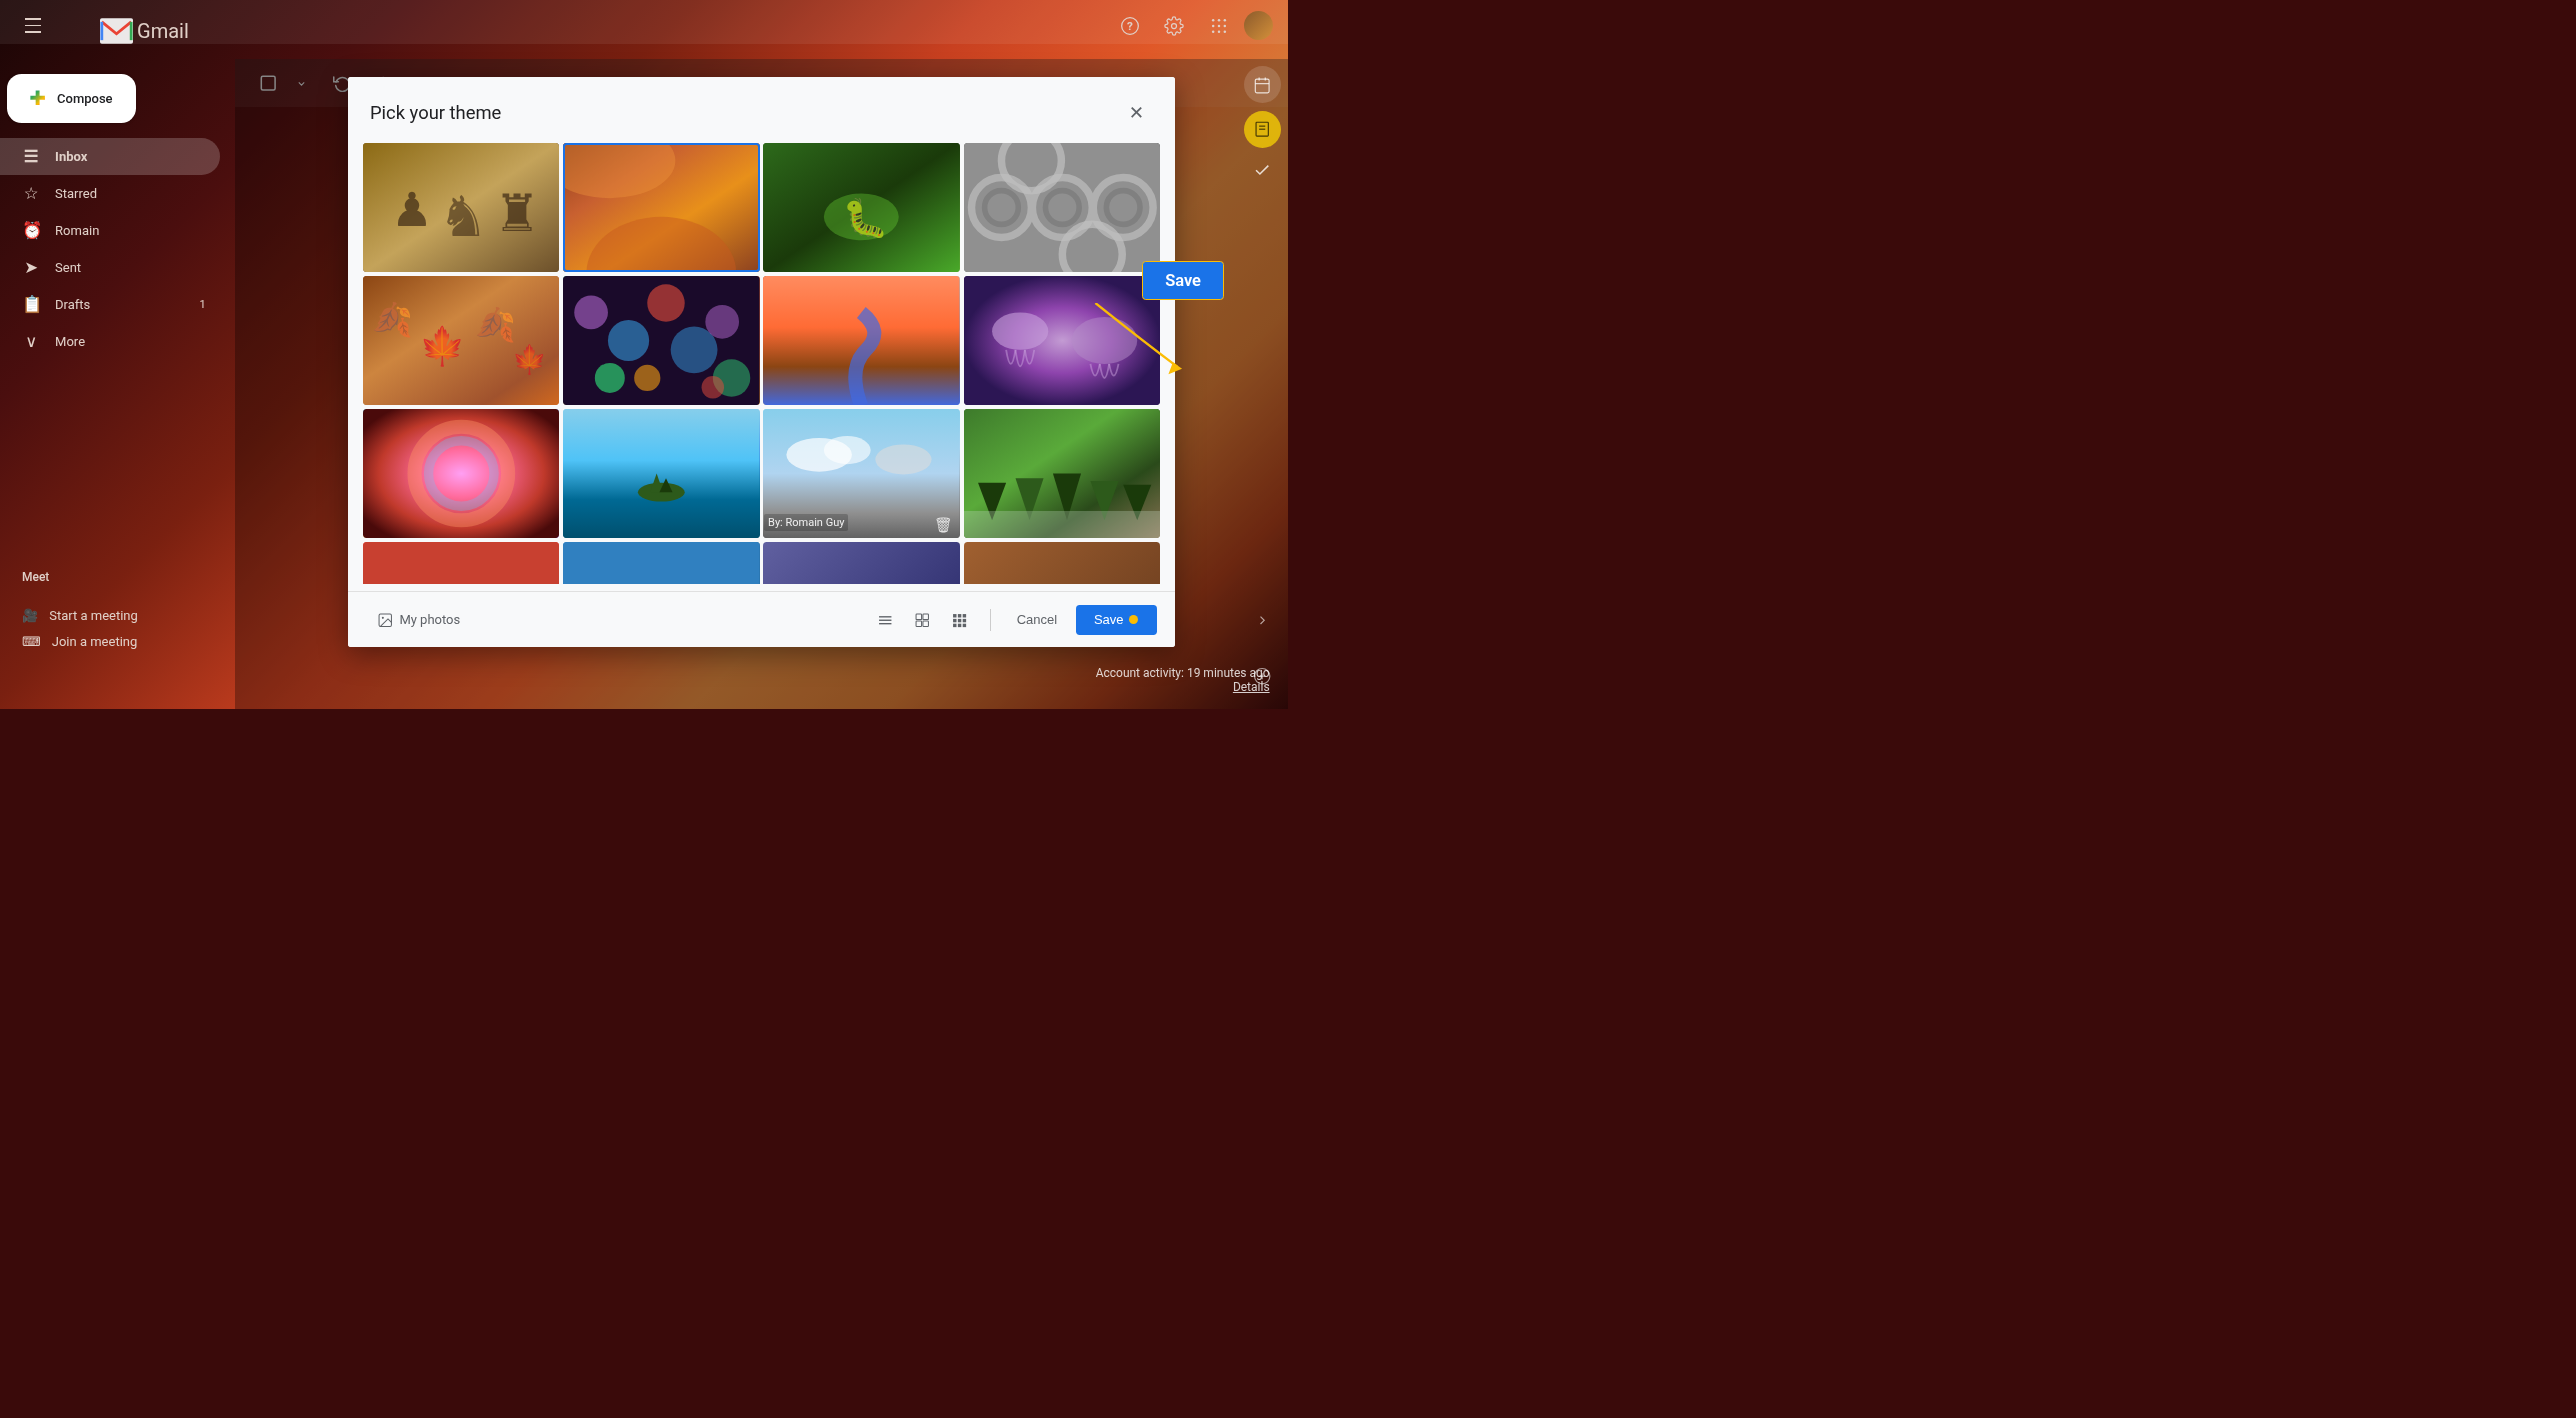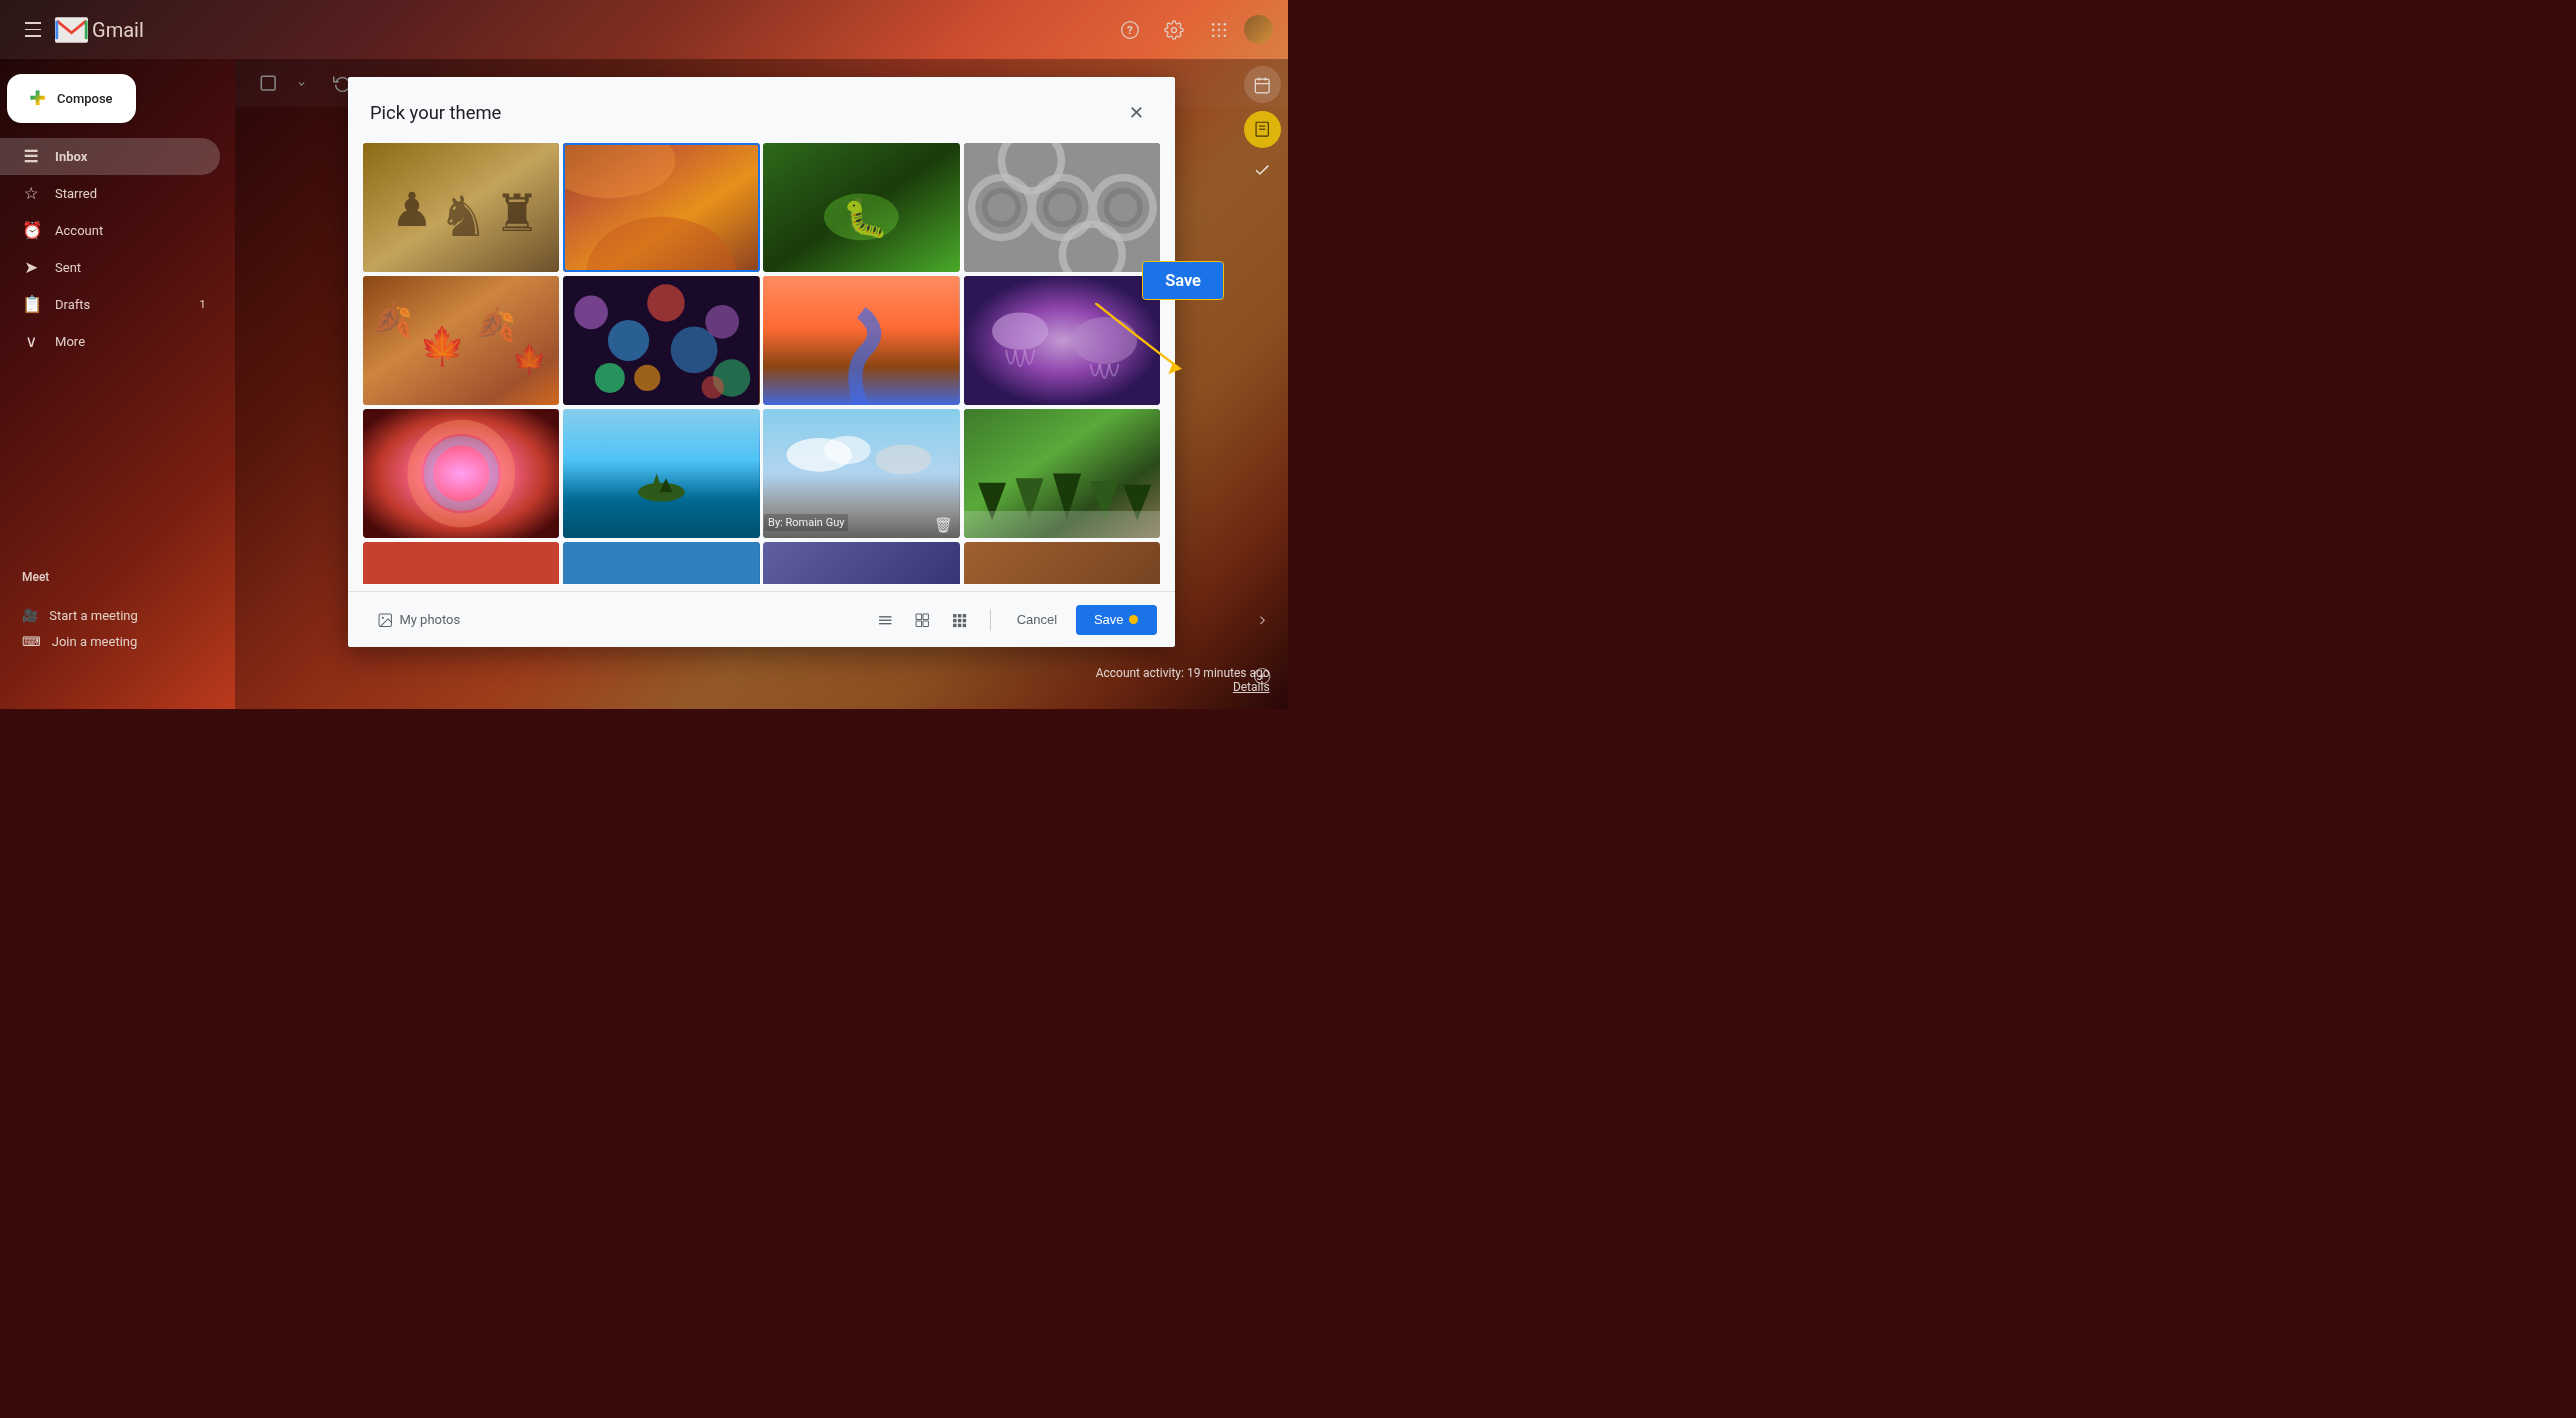--- a/index.html
+++ b/index.html
@@ -17,26 +17,27 @@
       position: absolute;
       inset: 0;
       background: linear-gradient(135deg, #1a0505 0%, #4a0e0e 20%, #7a2010 35%, #c84020 50%, #e05828 60%, #d4803a 70%, #c87030 80%, #9a3818 90%, #3a0a0a 100%);
       z-index: 0;
     }
 
     
     .header {
       position: absolute;
       top: 0; left: 0; right: 0;
-      height: 59px;
+      height: 44px;
       background: rgba(255,255,255,0.07);
       display: flex;
-      align-items: center;
+      align-items: flex-end;
       padding: 0 14.7px;
       z-index: 10;
+      gap: 45px;
     }
     .header-menu-icon {
       width: 37px; height: 37px;
       display: flex; flex-direction: column; justify-content: center; align-items: center;
       gap: 4.6px; cursor: pointer; border-radius: 50%;
     }
     .header-menu-icon span {
       width: 16.5px; height: 1.8px; background: #e0d0c8; display: block;
     }
     .gmail-logo {
@@ -505,21 +506,21 @@
   <div class="nav-item active">
     <span class="nav-icon">☰</span>
     <span class="nav-item-label">Inbox</span>
   </div>
   <div class="nav-item">
     <span class="nav-icon">☆</span>
     <span class="nav-item-label">Starred</span>
   </div>
   <div class="nav-item">
     <span class="nav-icon">⏰</span>
-    <span class="nav-item-label">Account</span>
+    <span class="nav-item-label">Romain</span>
   </div>
   <div class="nav-item">
     <span class="nav-icon">➤</span>
     <span class="nav-item-label">Sent</span>
   </div>
   <div class="nav-item">
     <span class="nav-icon">📋</span>
     <span class="nav-item-label">Drafts</span>
     <span class="nav-badge">1</span>
   </div>

